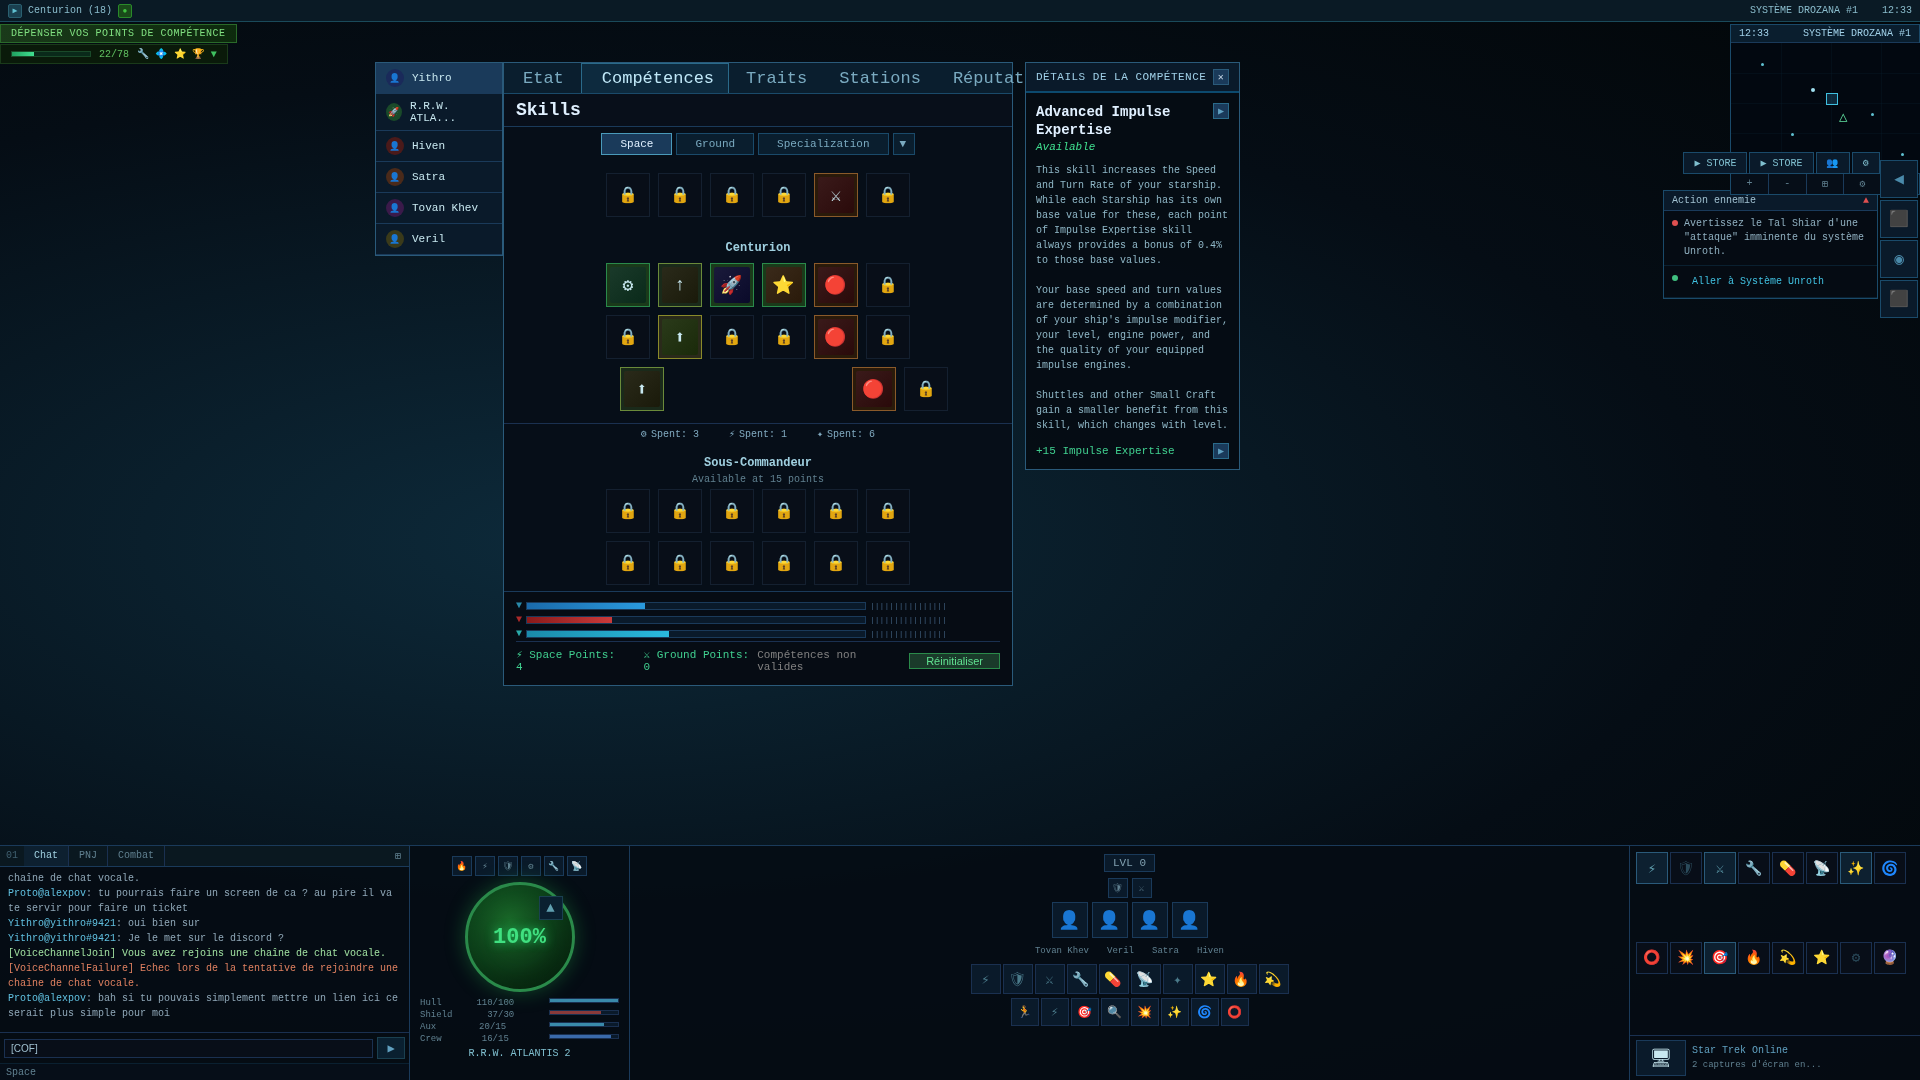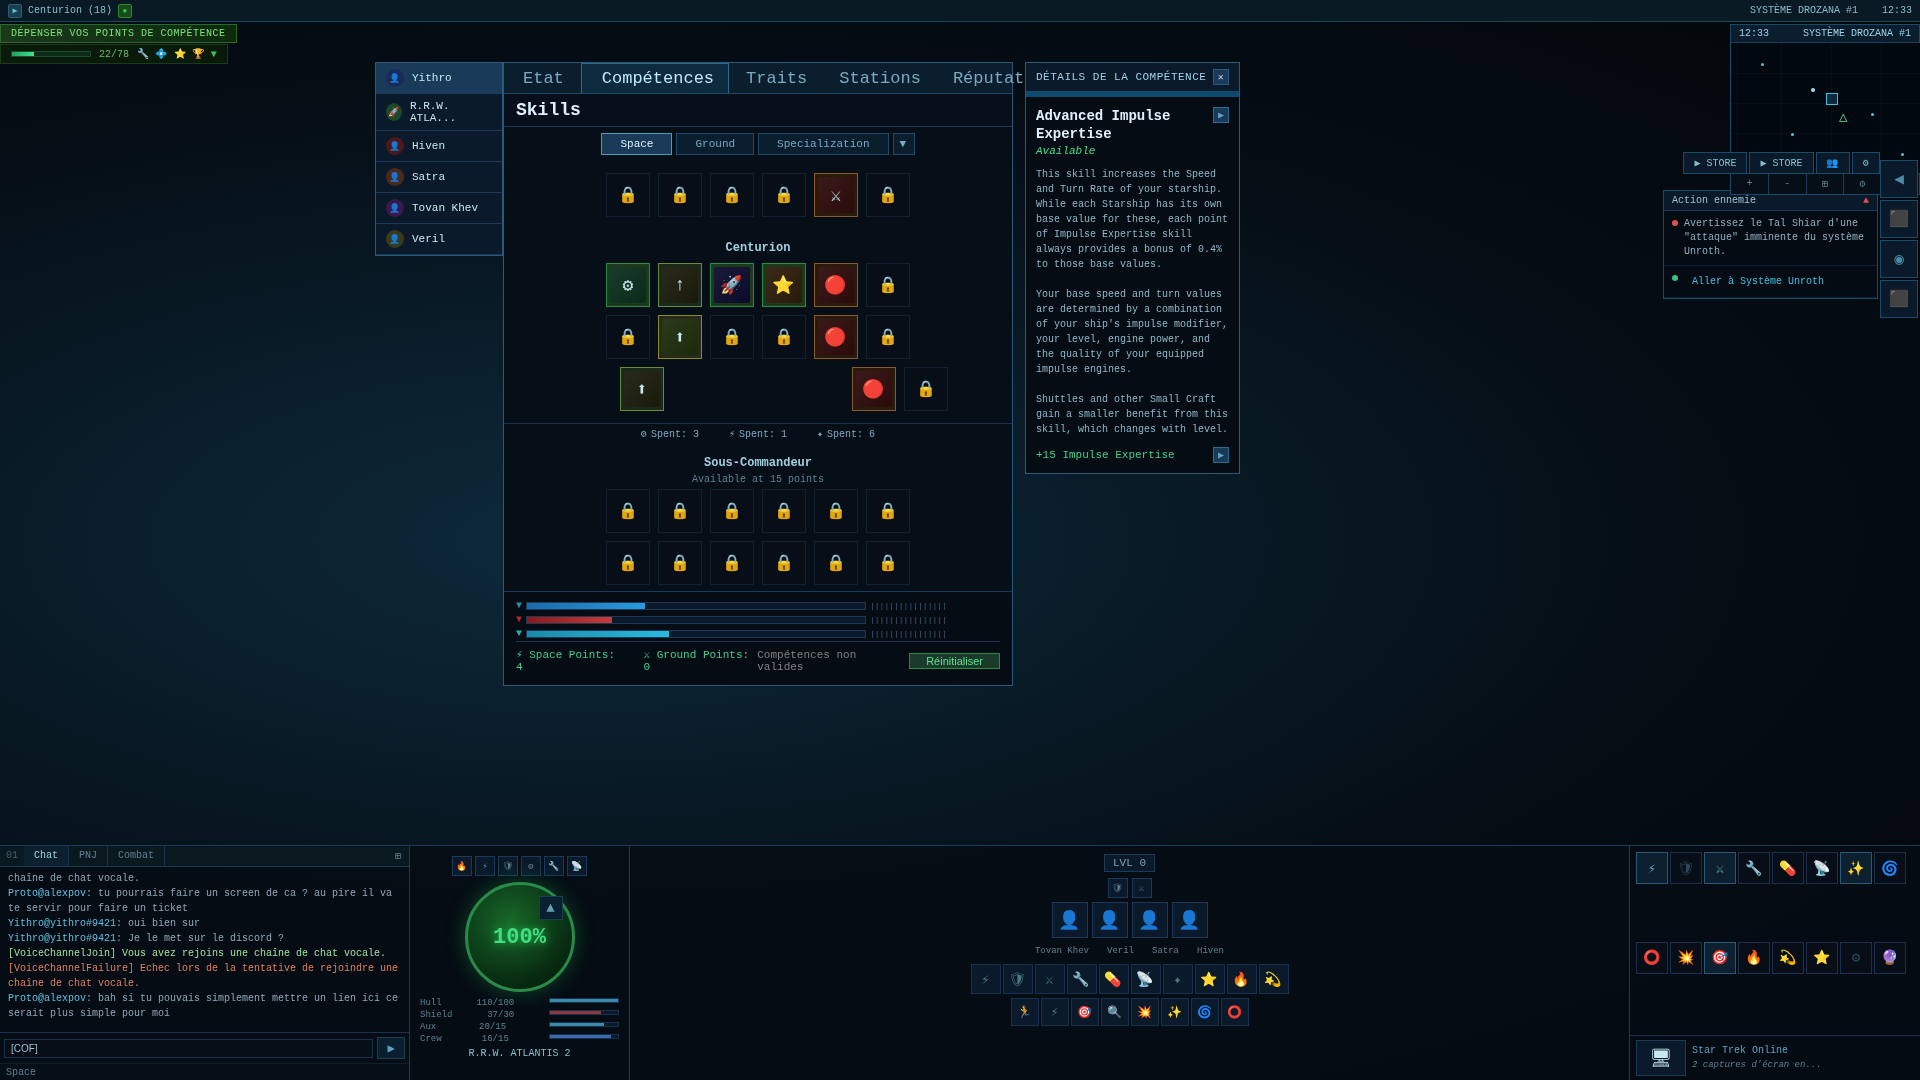--- a/index.html
+++ b/index.html
@@ -389,21 +389,21 @@
       background: rgba(5, 12, 20, 0.97);
       border: 1px solid #2a5a7a;
       z-index: 50;
     }
     .detail-header {
       display: flex;
       justify-content: space-between;
       align-items: center;
       padding: 6px 10px;
       background: #0a1a2a;
-      border-bottom: 6px solid #0c4a6e;
+      border-bottom: 2px solid #0c4a6e;
       font-size: 11px;
       color: #a0d0e8;
       text-transform: uppercase;
       letter-spacing: 0.5px;
     }
     .detail-close {
       width: 16px;
       height: 16px;
       background: #1a3a5a;
       border: 1px solid #2a5a7a;
@@ -901,21 +901,20 @@
     }
     .news-title {
       font-size: 10px;
       color: #60a0c0;
       margin-bottom: 3px;
     }
     .news-text {
       font-size: 9px;
       color: #608090;
       line-height: 1.4;
-      font-style: italic;
     }
 
     
     .sep-line {
       height: 1px;
       background: #1a3050;
       margin: 2px 0;
     }
   </style>
 </head>

